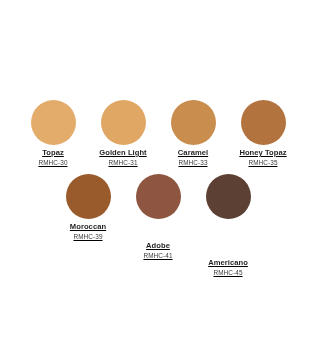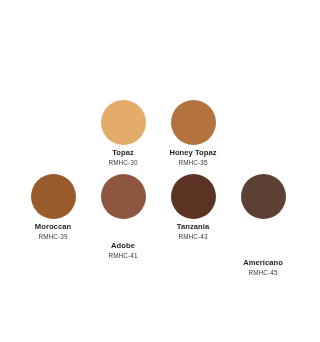--- a/index.html
+++ b/index.html
@@ -40,20 +40,21 @@
     margin-top: 8px;
   }
 
   .swatch-cell {
     width: 70px;
     display: flex;
     flex-direction: column;
     align-items: center;
     padding: 0 2px;
     box-sizing: border-box;
+    text-decoration: underline;
   }
 
   .swatch-dot {
     width: 45px;
     height: 45px;
     border-radius: 50%;
     display: block;
   }
 
   .swatch-name {
@@ -83,42 +84,47 @@
 
 <div id="swatch-chart" style="background: rgb(255, 255, 255);">
 
   <div class="swatch-row">
     <div class="swatch-cell">
       <span class="swatch-dot" style="background-color: rgb(228, 172, 107);"></span>
       <span class="swatch-name" style="color: rgb(35, 31, 32);">Topaz</span>
       <span class="swatch-code" style="color: rgb(59, 59, 61);">RMHC-30</span>
     </div>
     <div class="swatch-cell">
+      <span class="swatch-dot" style="background-color: rgb(223, 167, 99);"></span>
+      <span class="swatch-name" style="color: rgb(35, 31, 32);">Golden Light</span>
+      <span class="swatch-code" style="color: rgb(59, 59, 61);">RMHC-31</span>
+    </div>
+    <div class="swatch-cell">
+      <span class="swatch-dot" style="background-color: rgb(201, 141, 78);"></span>
+      <span class="swatch-name" style="color: rgb(35, 31, 32);">Caramel</span>
+      <span class="swatch-code" style="color: rgb(59, 59, 61);">RMHC-33</span>
+    </div>
+    <div class="swatch-cell">
       <span class="swatch-dot" style="background-color: rgb(179, 115, 63);"></span>
       <span class="swatch-name" style="color: rgb(35, 31, 32);">Honey Topaz</span>
       <span class="swatch-code" style="color: rgb(59, 59, 61);">RMHC-35</span>
     </div>
   </div>
 
   <div class="swatch-row">
     <div class="swatch-cell">
       <span class="swatch-dot" style="background-color: rgb(154, 91, 44);"></span>
       <span class="swatch-name" style="color: rgb(35, 31, 32);">Moroccan</span>
       <span class="swatch-code" style="color: rgb(59, 59, 61);">RMHC-39</span>
     </div>
     <div class="swatch-cell">
       <span class="swatch-dot" style="background-color: rgb(142, 86, 64);"></span>
       <span class="swatch-name" style="color: rgb(35, 31, 32); margin-top: 23px;">Adobe</span>
       <span class="swatch-code" style="color: rgb(59, 59, 61);">RMHC-41</span>
     </div>
     <div class="swatch-cell">
-      <span class="swatch-dot" style="background-color: rgb(92, 51, 35);"></span>
-      <span class="swatch-name" style="color: rgb(35, 31, 32);">Tanzania</span>
-      <span class="swatch-code" style="color: rgb(59, 59, 61);">RMHC-43</span>
-    </div>
-    <div class="swatch-cell">
       <span class="swatch-dot" style="background-color: rgb(93, 64, 52);"></span>
       <span class="swatch-name" style="color: rgb(35, 31, 32); margin-top: 40px;">Americano</span>
       <span class="swatch-code" style="color: rgb(59, 59, 61);">RMHC-45</span>
     </div>
   </div>
 
 </div>
 
 </body></html>

